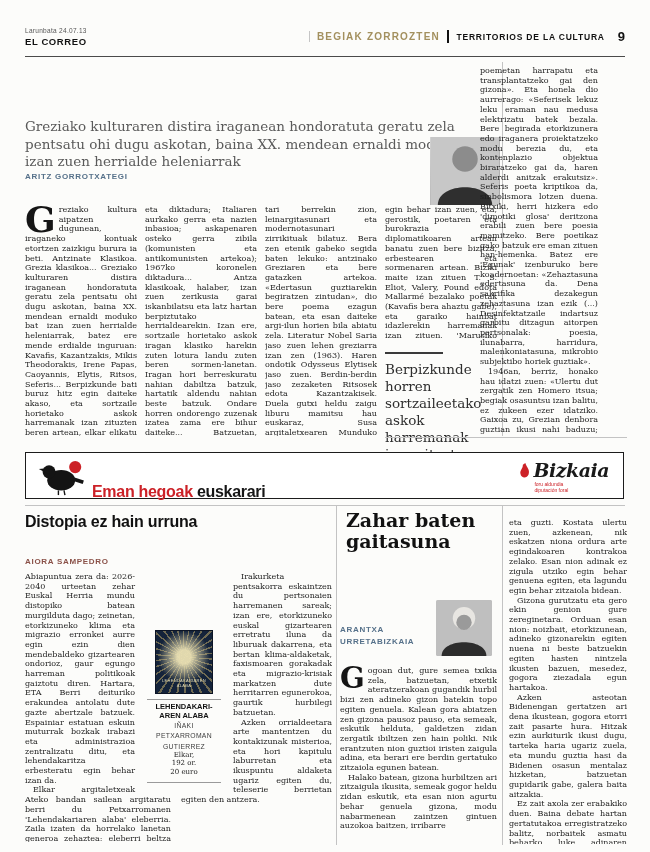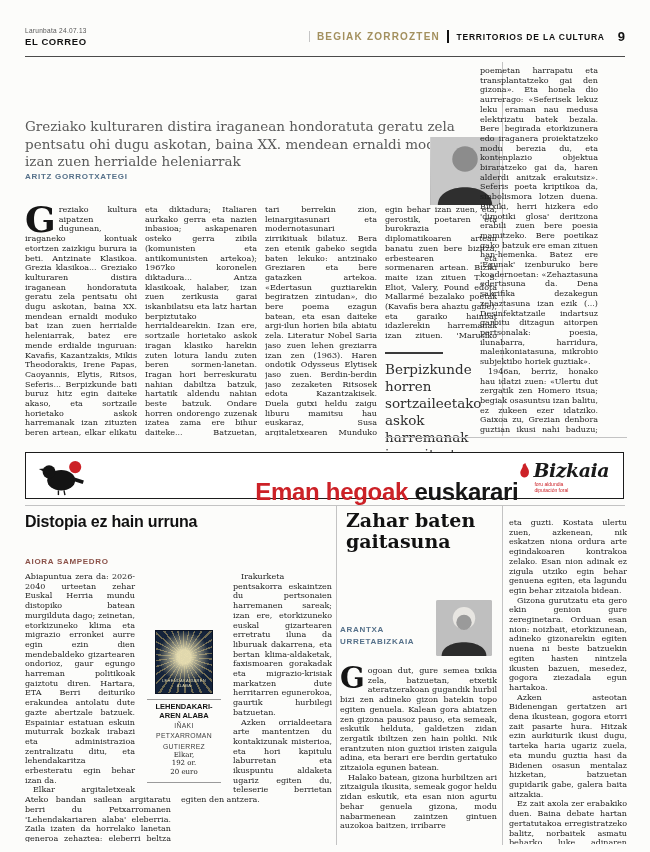--- a/index.html
+++ b/index.html
@@ -27,21 +27,21 @@
   .bodytext p{margin:0;}
   .bodytext p.indent{text-indent:8px;}
   .dropcap{float:left;font-size:36px;line-height:29px;font-weight:bold;padding-right:3px;color:#151515;}
   .dropcap.small{font-size:29px;line-height:24px;}
   .pullquote{font-size:13.5px;line-height:1.26;color:#2e2e2e;}
   .pq-rule{width:58px;height:1.5px;background:#3a3a3a;margin-bottom:7px;}
   
   .photo{background:linear-gradient(135deg,#d2d2d2,#b5b5b5 60%,#a8a8a8);overflow:hidden;}
   
   .adbox{border:1.5px solid #1c1c1c;background:#fff;display:flex;align-items:center;}
-  .adtext{flex:1;text-align:right;font-family:"Liberation Sans",sans-serif;font-size:24px;font-weight:bold;letter-spacing:-.3px;margin-top:32px;}
+  .adtext{flex:1;text-align:left;font-family:"Liberation Sans",sans-serif;font-size:16px;font-weight:bold;letter-spacing:-.3px;margin-top:32px;}
   .adred{color:#cc2127;} .adblack{color:#161616;}
   .bizkaia{display:flex;flex-direction:column;align-items:flex-start;margin-right:14px;}
   .bizkaia-row{display:flex;align-items:flex-end;gap:2px;}
   .bizkaia-word{font-family:"DejaVu Serif",serif;font-style:italic;font-weight:bold;font-size:19px;color:#1a1a1a;letter-spacing:-.5px;}
   .bizkaia-sub{font-family:"Liberation Sans",sans-serif;font-size:5px;color:#cc2127;line-height:1.2;margin-left:16px;}
   
   .h2-sans{font-family:"Liberation Sans",sans-serif;font-size:16px;font-weight:bold;color:#111;letter-spacing:-.2px;}
   .h2-serif{font-size:19px;font-weight:bold;line-height:1.12;color:#111;}
   
   .bookpanel{width:90px;text-align:center;font-family:"Liberation Sans",sans-serif;}

